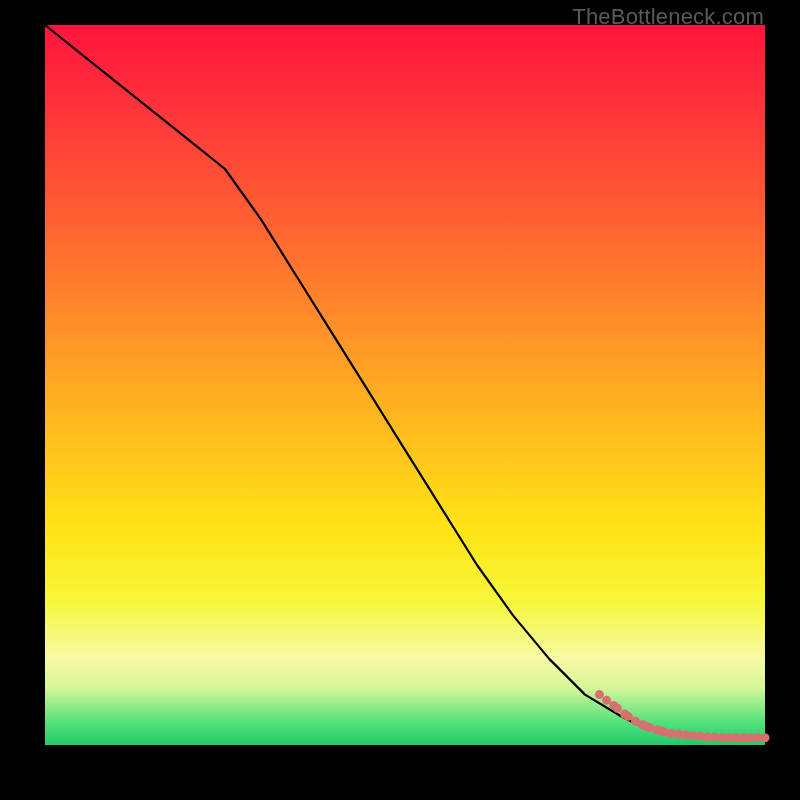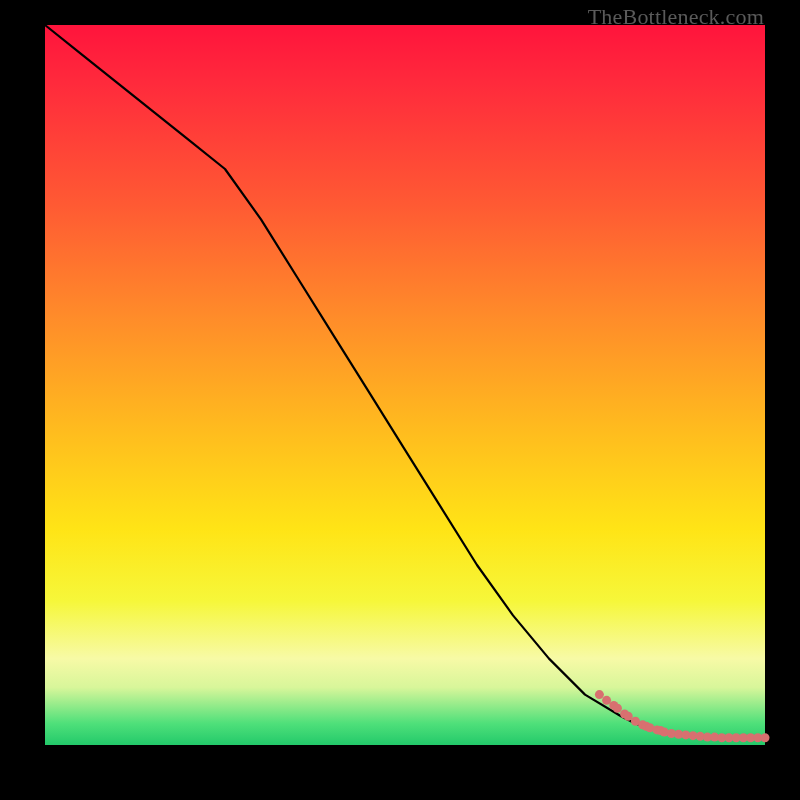--- a/index.html
+++ b/index.html
@@ -41,21 +41,20 @@
   }
   .watermark {
     position: absolute;
     top: 4px;
     right: 36px;
     color: #5a5a5a;
     font-size: 22px;
     font-weight: 500;
     letter-spacing: 0.2px;
     user-select: none;
-    font-family: Liberation Serif, serif;
   }
   svg.overlay {
     position: absolute;
     left: 45px;
     top: 25px;
     width: 720px;
     height: 720px;
     overflow: visible;
   }
 </style>

